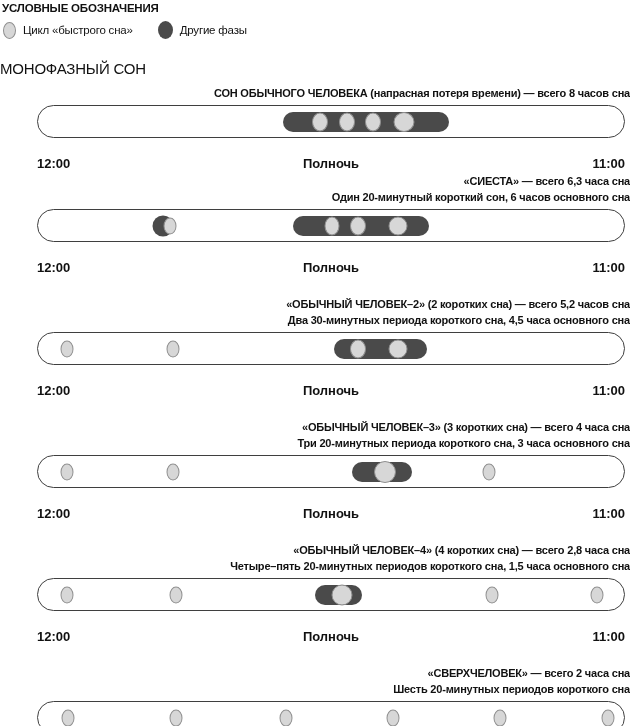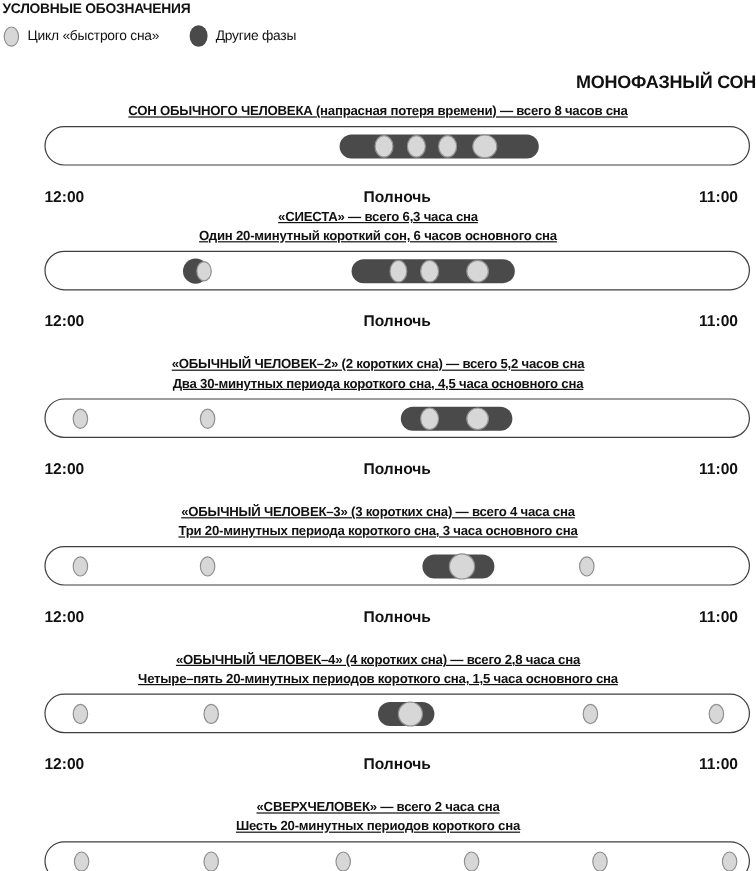--- a/index.html
+++ b/index.html
@@ -30,27 +30,27 @@
     width: 13px; height: 17px; border-radius: 50%;
     background: var(--rem-fill); border: 1px solid var(--rem-border);
     box-sizing: border-box;
   }
   .oval-dark {
     width: 15px; height: 18px; border-radius: 50%;
     background: var(--dark);
   }
   
   .group-heading {
-    text-align: right; font-size: 15px; font-weight: bold;
+    text-align: left; font-size: 15px; font-weight: normal;
     letter-spacing: -0.2px; margin: 21px 0 8px 0;
   }
   .section { margin-top: 0; }
   .sec-title, .sec-subtitle {
-    text-align: center; font-size: 11px; font-weight: bold;
-    letter-spacing: -0.2px; line-height: 16px; text-decoration: underline;
+    text-align: right; font-size: 11px; font-weight: bold;
+    letter-spacing: -0.2px; line-height: 16px;
   }
   .sec-text-block { margin-top: 19px; }
   .section.has-heading .sec-text-block { margin-top: 0; }
   
   .bar-wrap { margin: 4px 5px 0 37px; position: relative; }
   .bar {
     position: relative; height: 33px;
     border: 1.4px solid #3f3f3f; border-radius: 17px;
     box-sizing: border-box; background: #fff;
   }
@@ -69,21 +69,21 @@
     width: 21px; height: 21px; border-radius: 50%;
     background: var(--dark);
   }
   .axis-row {
     margin: 18px 5px 0 37px;
     position: relative; height: 17px;
     font-size: 13px; font-weight: bold;
   }
   .axis-left  { position: absolute; left: 0; top: 0; }
   .axis-center{ position: absolute; left: 50%; transform: translateX(-50%); top: 0; }
-  .axis-right { position: absolute; right: 10px; top: 0; }
+  .axis-right { position: absolute; right: 0; top: 0; }
 </style>
 </head>
 <body>
 
 <div id="page">
 
   <div class="legend">
     <div class="legend-title">УСЛОВНЫЕ ОБОЗНАЧЕНИЯ</div>
     <div class="legend-row">
       <div class="legend-item">

